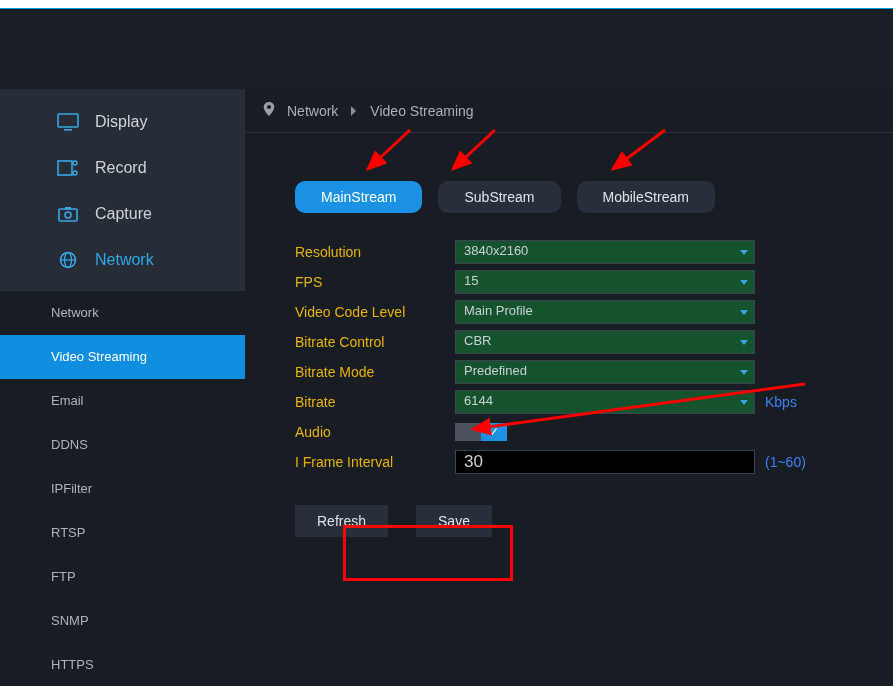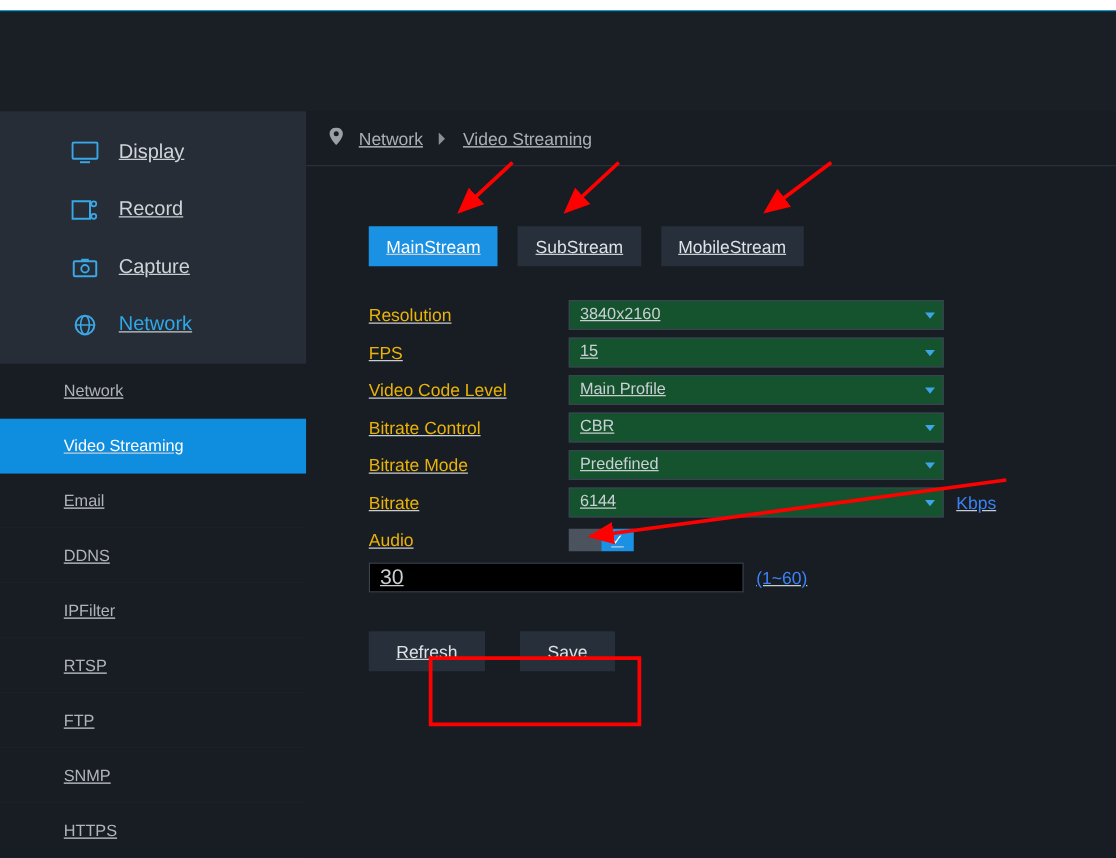--- a/index.html
+++ b/index.html
@@ -1,30 +1,30 @@
 <!DOCTYPE html>
 <html><head>
 <meta charset="utf-8">
 <style>
 * { box-sizing: border-box; margin: 0; padding: 0; font-family: Arial, sans-serif; }
 body { background: #1a1f26; color: #c8cdd2; width: 893px; height: 686px; overflow: hidden; }
 .topstrip { height: 9px; background: #fff; border-bottom: 1px solid #00a0e0; }
 .topbar { height: 80px; background: #1a1f26; }
-.container { display: flex; height: calc(686px - 89px); text-decoration: underline; }
+.container { display: flex; height: calc(686px - 89px); }
 .sidebar { width: 245px; background: #262d36; display: flex; flex-direction: column; padding-top: 10px; padding-left: 57px; }
 .side-main { display: flex; align-items: center; gap: 16px; height: 46px; font-size: 16px; color: #d0d4d8; cursor: pointer; }
 .side-main.net { color: #2fa8e8; }
 .side-sub { display: flex; align-items: center; height: 44px; padding-left: 51px; margin-left: -57px; font-size: 13px; color: #b0b4b8; cursor: pointer; background: #181d24; }
 .side-sub.active { background: #0f8ee0; color: #fff; }
 .icon { width: 22px; height: 18px; display: inline-flex; align-items: center; justify-content: center; }
 .main { flex: 1; background: #181d24; }
 .breadcrumb { height: 44px; display: flex; align-items: center; gap: 12px; padding-left: 18px; font-size: 14px; color: #aab0b6; border-bottom: 1px solid #2a3038; }
 .content { padding: 48px 0 0 50px; position: relative; }
 .tabs { display: flex; gap: 16px; margin-bottom: 24px; }
-.tab { background: #272f3a; color: #dfe3e7; padding: 8px 14px; font-size: 14px; cursor: pointer; }
+.tab { background: #272f3a; color: #dfe3e7; padding: 8px 26px; font-size: 14px; cursor: pointer; border-radius: 10px; }
 .tab.active { background: #1a91e2; color: #fff; }
 .row { display: flex; align-items: center; height: 30px; margin-bottom: 0; font-size: 14px; }
 .row label { width: 160px; color: #eab308; }
 .sel { width: 300px; height: 24px; background: #14532d; border: 1px solid #3a4352; color: #cbd0d5; font-size: 13px; padding: 2px 22px 2px 8px; position: relative; cursor: pointer; }
 .sel::after { content: ""; position: absolute; right: 6px; top: 9px; border-left: 4px solid transparent; border-right: 4px solid transparent; border-top: 5px solid #3ba5e6; }
 .inp { width: 300px; height: 24px; background: #000000; border: 1px solid #3a4352; color: #cbd0d5; font-size: 17px; padding: 2px 8px; }
 .unit { margin-left: 10px; color: #3b82f6; font-size: 14px; }
 .toggle { display: inline-flex; align-items: center; }
 .toggle-track { width: 26px; height: 18px; background: #4b535e; }
 .toggle-check { width: 26px; height: 18px; background: #1a91e2; color: #fff; display: flex; align-items: center; justify-content: center; font-size: 12px; }
@@ -161,20 +161,21 @@
           <span class="unit">Kbps</span>
         </div>
       <div class="row">
           <label>Audio</label>
         <div class="toggle">
           <div class="toggle-track"></div>
           <div class="toggle-check">✓</div>
         </div>
       </div>
       <div class="row">
+          <label>I Frame Interval</label>
           <input class="inp" value="30" style="">
           <span class="unit">(1~60)</span>
         </div>
 
       <div class="btnrow">
         <button class="btn"><span>Refresh</span></button>
         <button class="btn"><span>Save</span></button>
       </div>
 
       <svg class="annot" style="left:115px;top:-6px" width="60" height="50">

